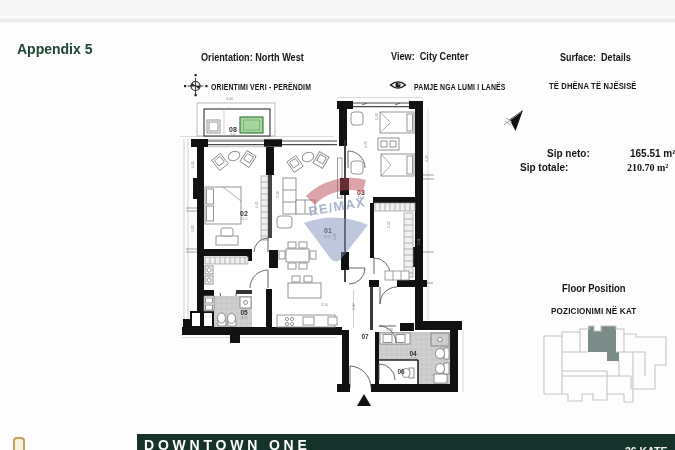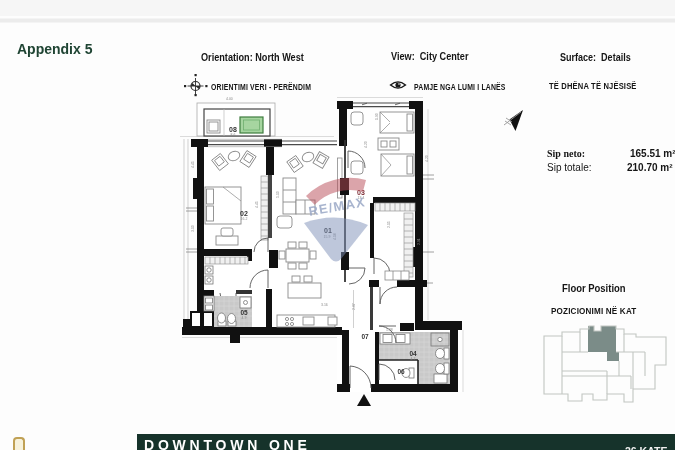--- a/index.html
+++ b/index.html
@@ -20,25 +20,25 @@
 <div class="abs" style="left:211px;top:82px;font-size:8.5px;font-weight:bold;color:#151515;letter-spacing:0.2px;transform:scaleX(0.81);transform-origin:left top;">ORIENTIMI VERI - PERËNDIM</div>
 
 <div class="abs" style="left:391px;top:50px;font-size:11px;font-weight:bold;color:#151515;transform:scaleX(0.83);transform-origin:left top;">View:&nbsp; City Center</div>
 
 <div class="abs" style="left:414px;top:82px;font-size:8.5px;font-weight:bold;color:#151515;letter-spacing:0.2px;transform:scaleX(0.81);transform-origin:left top;">PAMJE NGA LUMI I LANËS</div>
 
 <div class="abs" style="left:560px;top:51px;font-size:11px;font-weight:bold;color:#151515;transform:scaleX(0.82);transform-origin:left top;">Surface:&nbsp; Details</div>
 
 <div class="abs" style="left:549px;top:81px;font-size:8.5px;font-weight:bold;color:#151515;letter-spacing:0.2px;transform:scaleX(0.89);transform-origin:left top;">TË DHËNA TË NJËSISË</div>
 
-<div class="abs" style="left:547px;top:148px;font-size:10px;font-weight:bold;color:#151515;font-family:Liberation Serif, serif;">Sip neto:</div>
+<div class="abs" style="left:547px;top:148px;font-size:10px;font-weight:bold;color:#151515;">Sip neto:</div>
 <div class="abs" style="left:630px;top:148px;font-size:10px;font-weight:bold;color:#151515;">165.51 m²</div>
 
-<div class="abs" style="left:547px;top:162px;font-size:10px;font-weight:normal;color:#151515;">Sip totale:</div>
-<div class="abs" style="left:627px;top:162px;font-size:10px;font-weight:bold;color:#151515;">210.70 m²</div>
+<div class="abs" style="left:520px;top:162px;font-size:10px;font-weight:bold;color:#151515;">Sip totale:</div>
+<div class="abs" style="left:627px;top:162px;font-size:10px;font-weight:bold;color:#151515;font-family:Liberation Serif, serif;">210.70 m²</div>
 
 <div class="abs" style="left:562px;top:282px;font-size:11px;font-weight:bold;color:#151515;transform:scaleX(0.86);transform-origin:left top;">Floor Position</div>
 
 <div class="abs" style="left:551px;top:306px;font-size:9px;font-weight:bold;color:#151515;letter-spacing:0.2px;transform:scaleX(0.90);transform-origin:left top;">POZICIONIMI NË KAT</div>
 
 <svg class="abs" style="left:0;top:0;" width="675" height="450" viewBox="0 0 675 450">
 
 <g stroke="#cccccc" stroke-width="0.7" fill="none">
 <line x1="180" y1="136.5" x2="334" y2="136.5"></line>
 <line x1="337" y1="97.5" x2="423" y2="97.5"></line>

